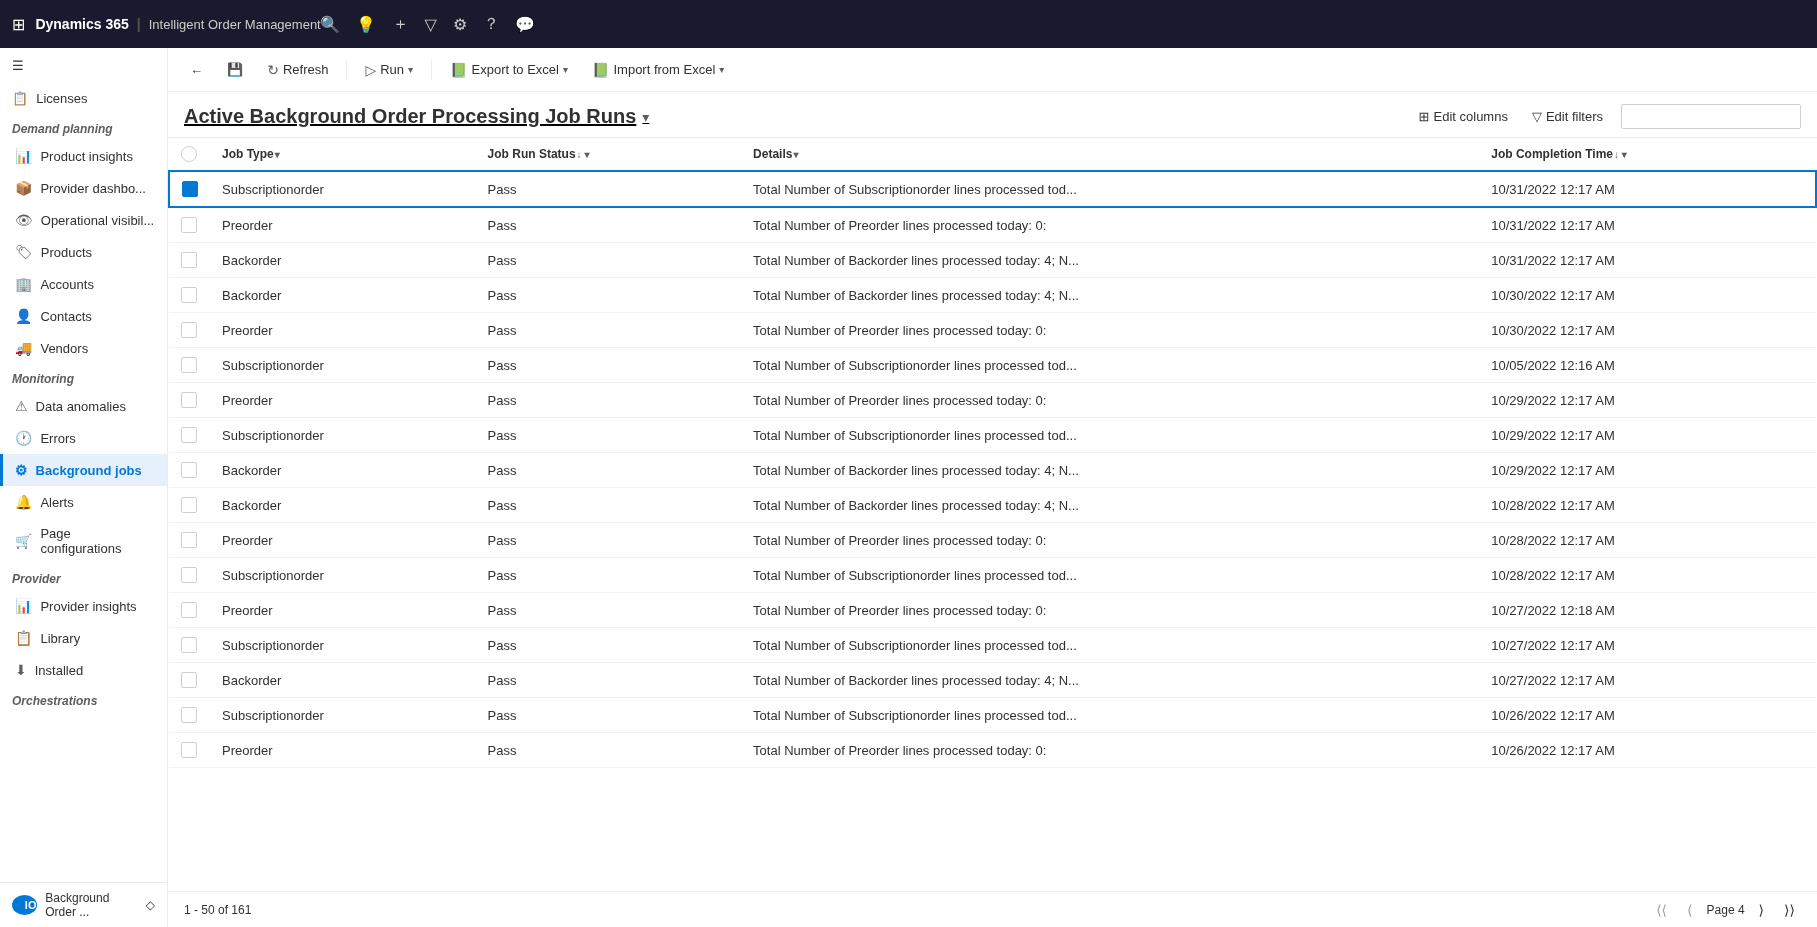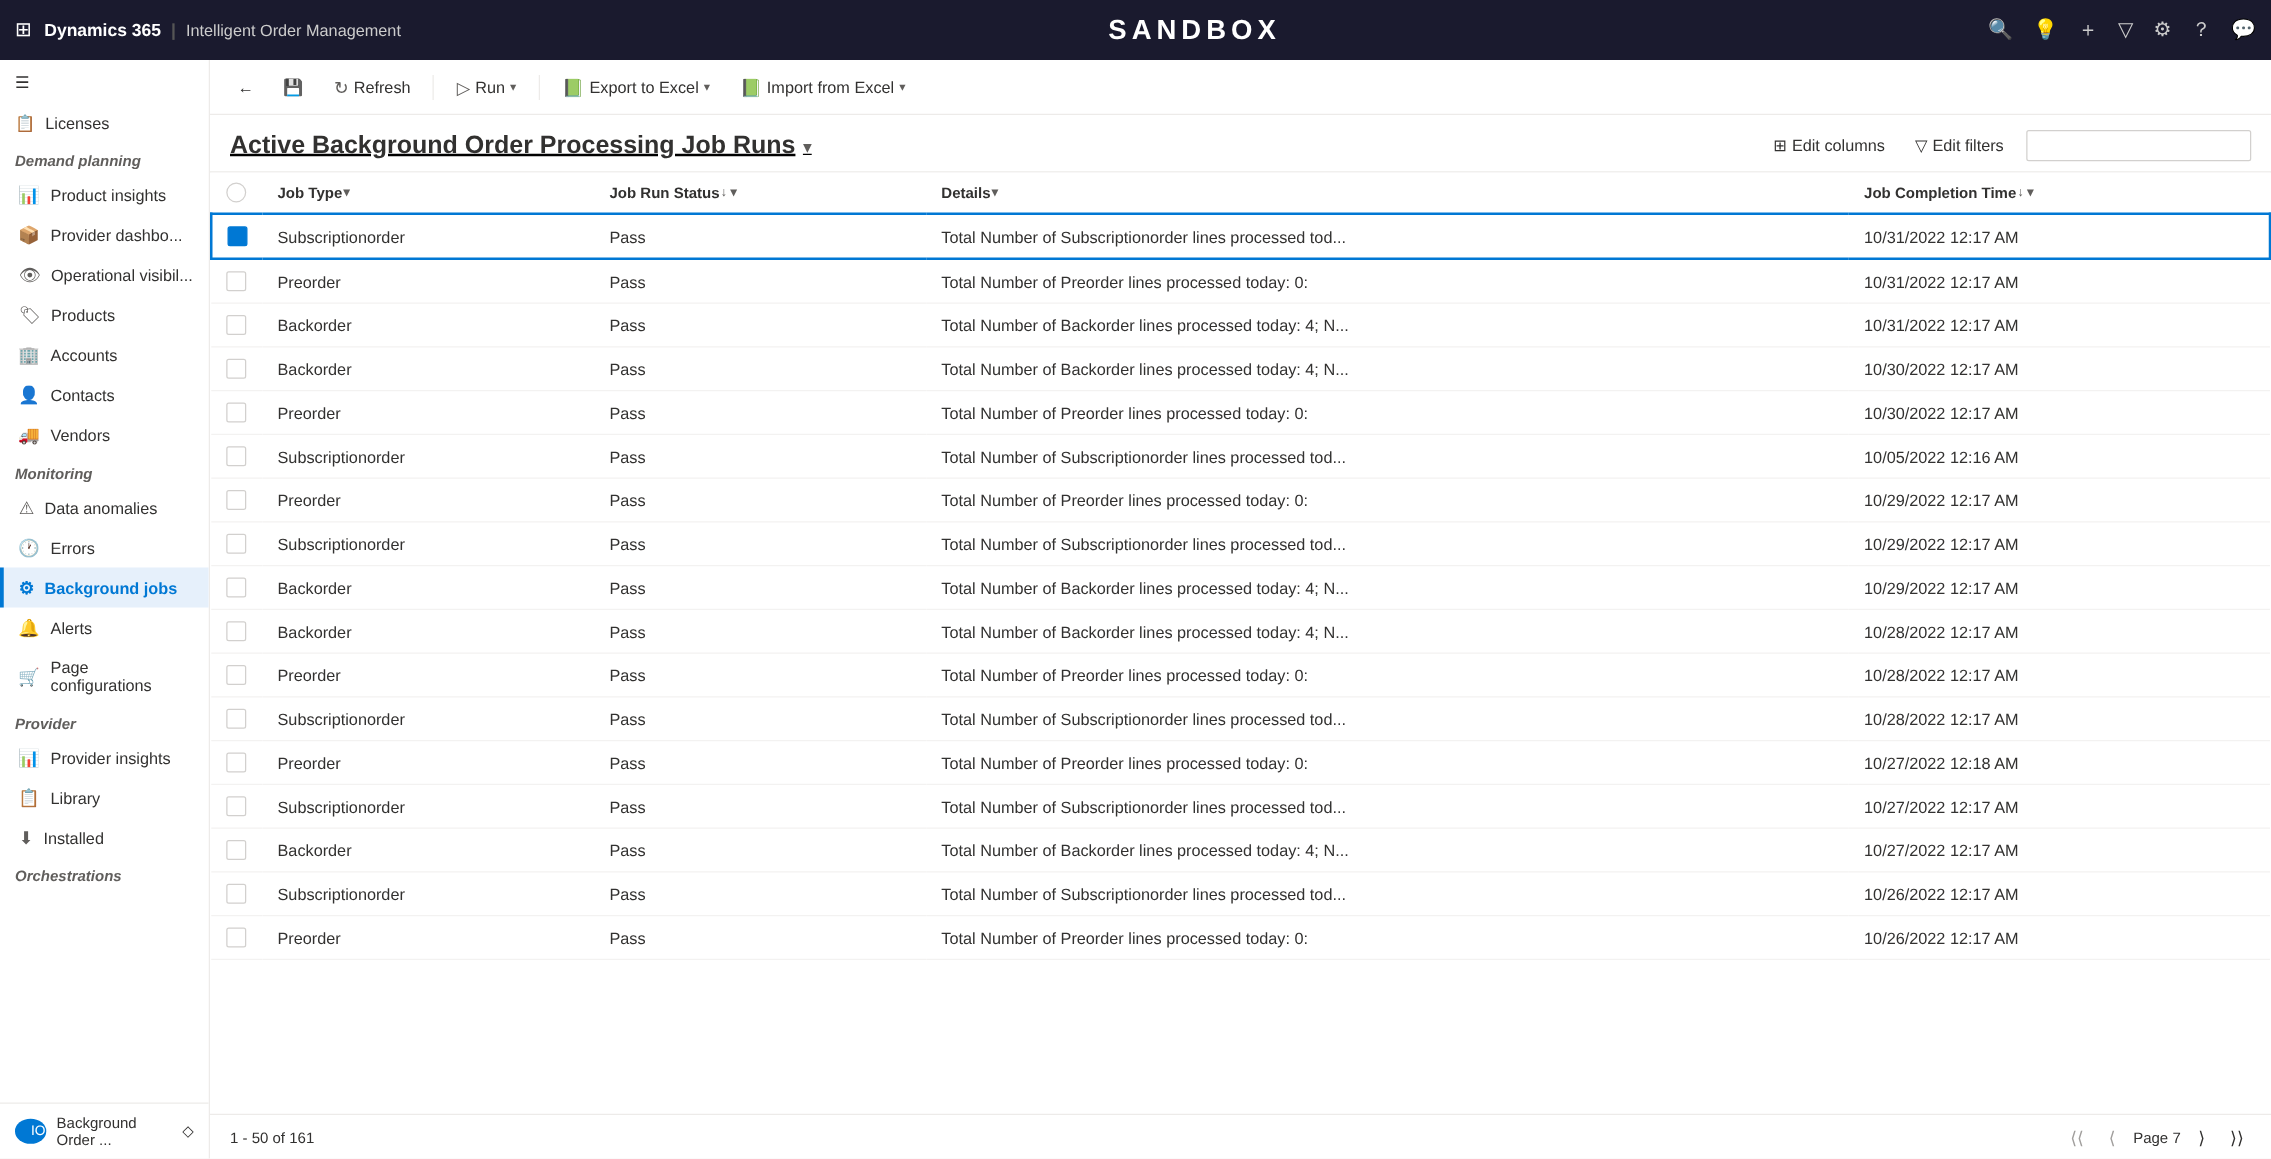--- a/index.html
+++ b/index.html
@@ -85,21 +85,21 @@
     .sidebar-bottom-badge {
       background: #0078d4;
       color: #fff;
       border-radius: 50%;
       width: 28px;
       height: 20px;
       display: flex;
       align-items: center;
       justify-content: center;
       font-size: 11px;
-      font-weight: 400;
+      font-weight: 700;
       padding-left: 12px;
     }
 
     
     .content-area {
       flex: 1;
       display: flex;
       flex-direction: column;
       overflow: hidden;
       background: #fff;
@@ -219,21 +219,20 @@
 
 <div class="top-nav">
   <div class="top-nav-left">
     <span style="font-size:16px;cursor:pointer;">⊞</span>
     <div class="top-nav-brand">
       <span>Dynamics 365</span>
       <span style="color:#555;">|</span>
       <span style="font-size:13px;color:#ccc;font-weight:400;">Intelligent Order Management</span>
     </div>
   </div>
-  <div class="top-nav-center">SANDBOX</div>
   <div class="top-nav-right">
     <span class="top-nav-icon">🔍</span>
     <span class="top-nav-icon">💡</span>
     <span class="top-nav-icon">＋</span>
     <span class="top-nav-icon">▽</span>
     <span class="top-nav-icon">⚙</span>
     <span class="top-nav-icon">？</span>
     <span class="top-nav-icon">💬</span>
   </div>
 </div>
@@ -563,20 +562,20 @@
     </tr>
           </tbody>
       </table>
     </div>
 
     <div class="pagination-bar">
       <span>1 - 50 of 161</span>
       <div class="pagination-right">
         <button class="pagination-btn disabled">⟨⟨</button>
         <button class="pagination-btn disabled">⟨</button>
-        <span>Page 7</span>
+        <span>Page 4</span>
         <button class="pagination-btn">⟩</button>
         <button class="pagination-btn">⟩⟩</button>
       </div>
     </div>
 
   </div>
 </div>
 
 </body></html>

